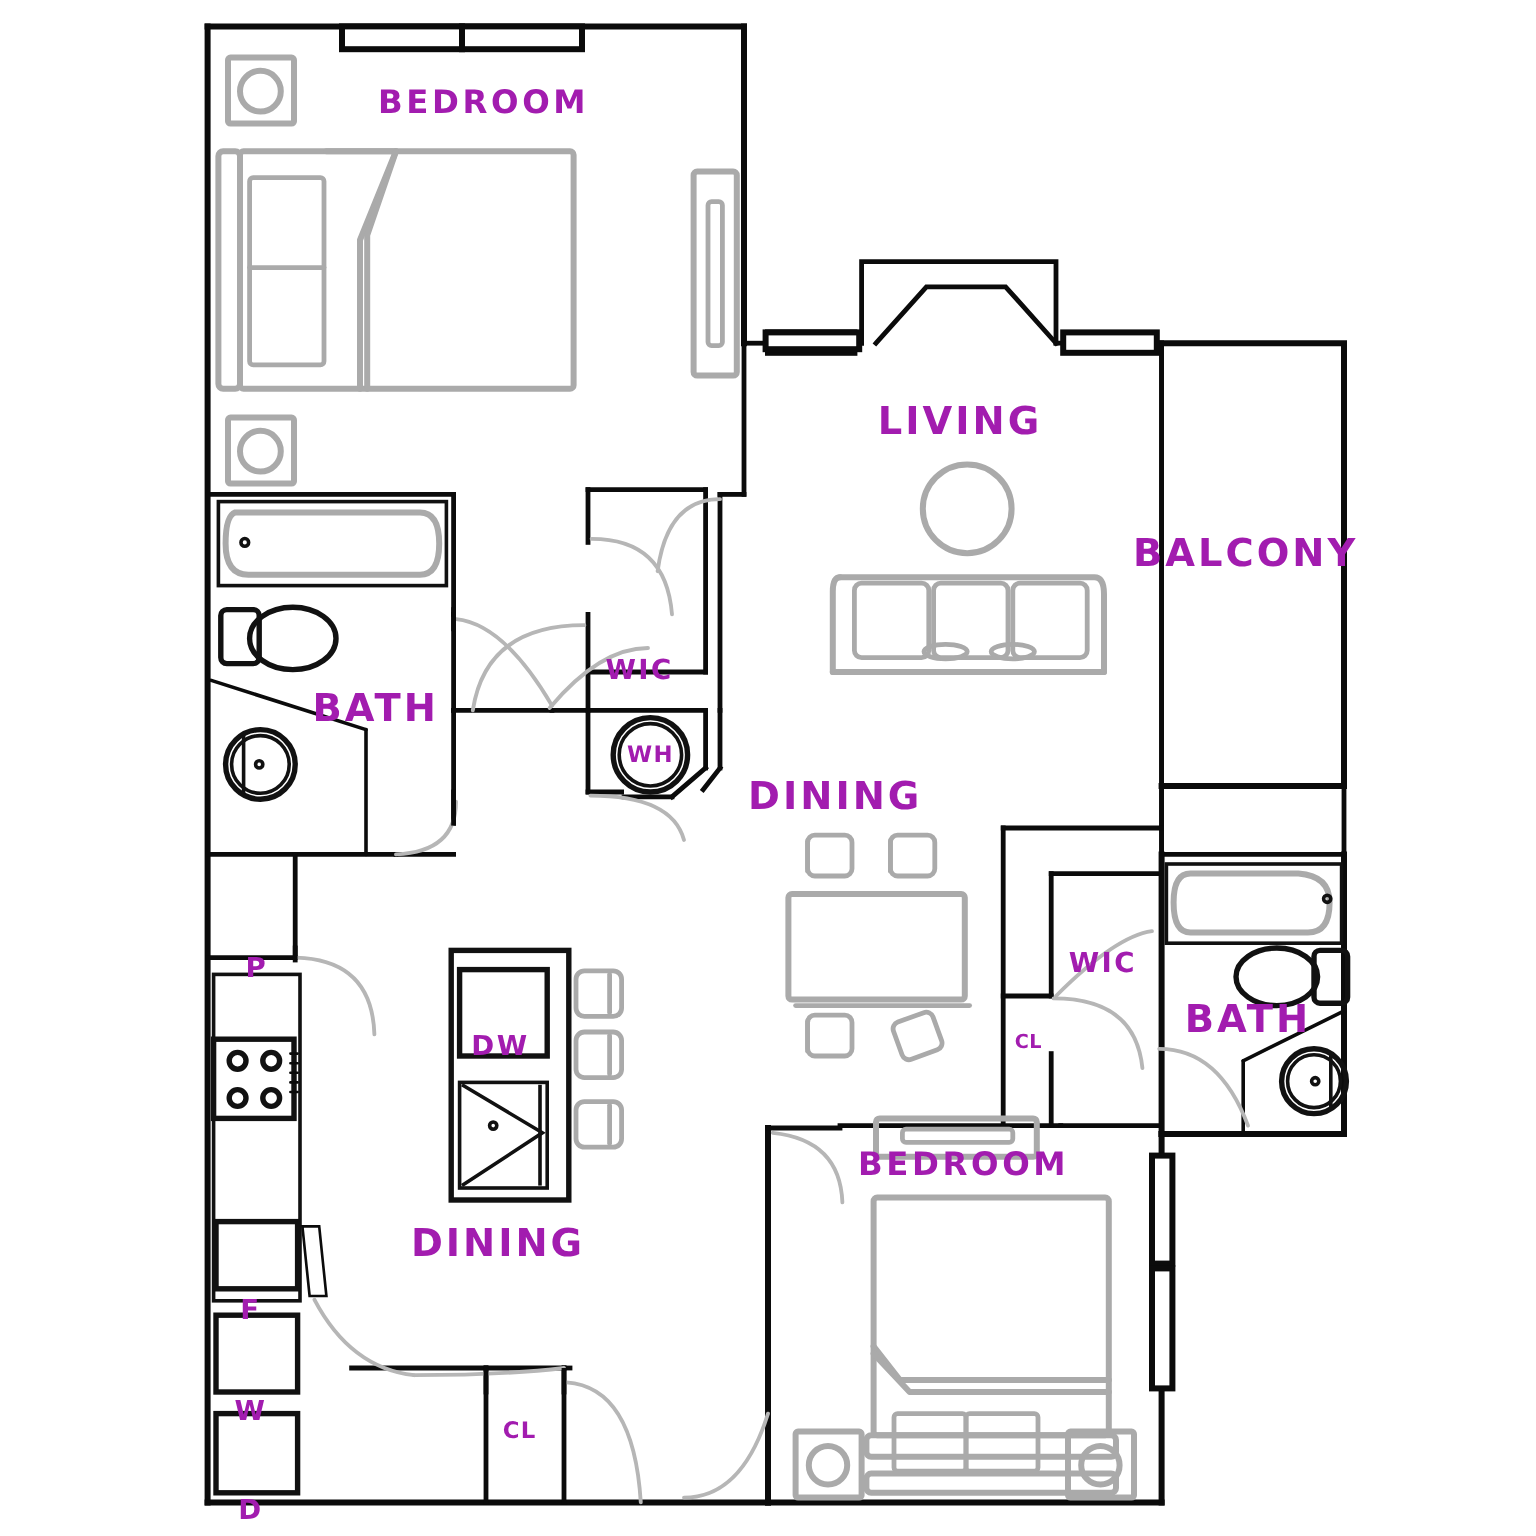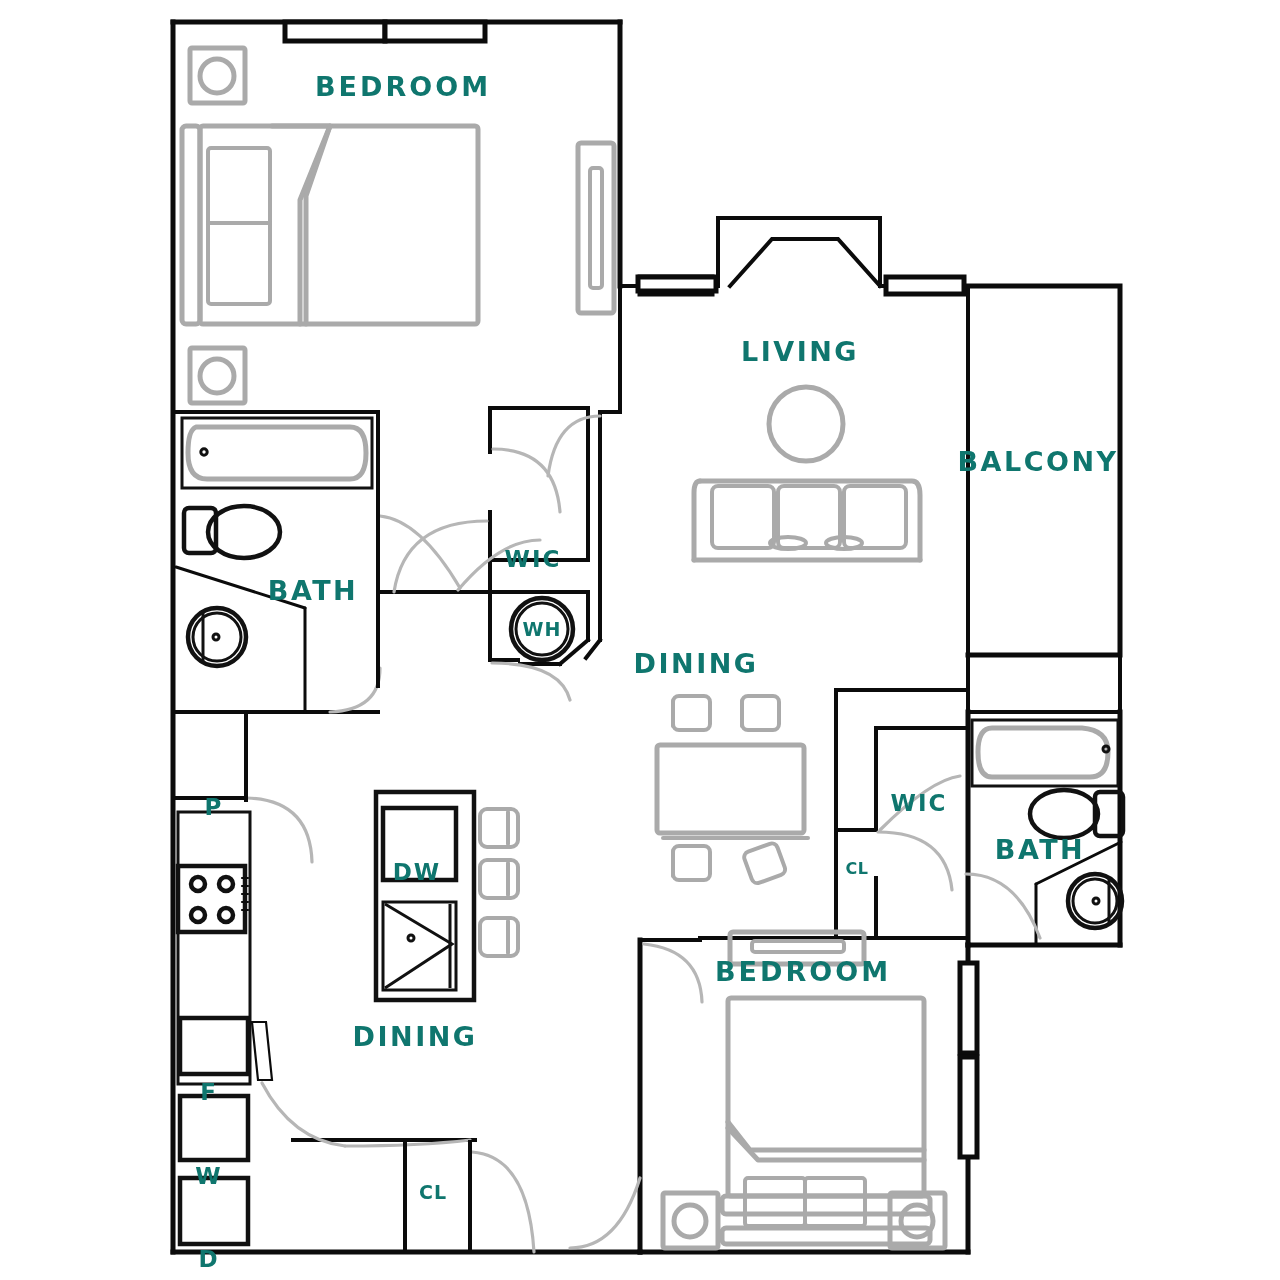--- a/index.html
+++ b/index.html
@@ -8,28 +8,28 @@
     width:1280px;height:1280px;
     background:#ffffff;
     font-family:"DejaVu Sans", sans-serif;
     overflow:hidden;
   }
   #svgroot{position:absolute;left:0;top:0;width:1280px;height:1280px;}
   .lbl{
     position:absolute;
     font-family:"DejaVu Sans", sans-serif;
     font-weight:700;
-    color:#0f766e;
+    color:#a21caf;
     letter-spacing:2px;
     white-space:nowrap;
     transform:translate(-50%,-50%);
     user-select:none;
   }
   .lbl-xl{font-size:27px;letter-spacing:3px;}
-  .lbl-lg{font-size:27px;letter-spacing:2.5px;}
+  .lbl-lg{font-size:32px;letter-spacing:2.5px;}
   .lbl-md{font-size:23px;letter-spacing:2px;margin-top:46px;}
   .lbl-sm{font-size:19px;letter-spacing:1px;}
   .lbl-xs{font-size:16px;letter-spacing:0.5px;}
 </style>
 </head>
 <body>
 
 <div id="plan">
 
 <svg id="svgroot" viewBox="0 0 1280 1280" xmlns="http://www.w3.org/2000/svg">

